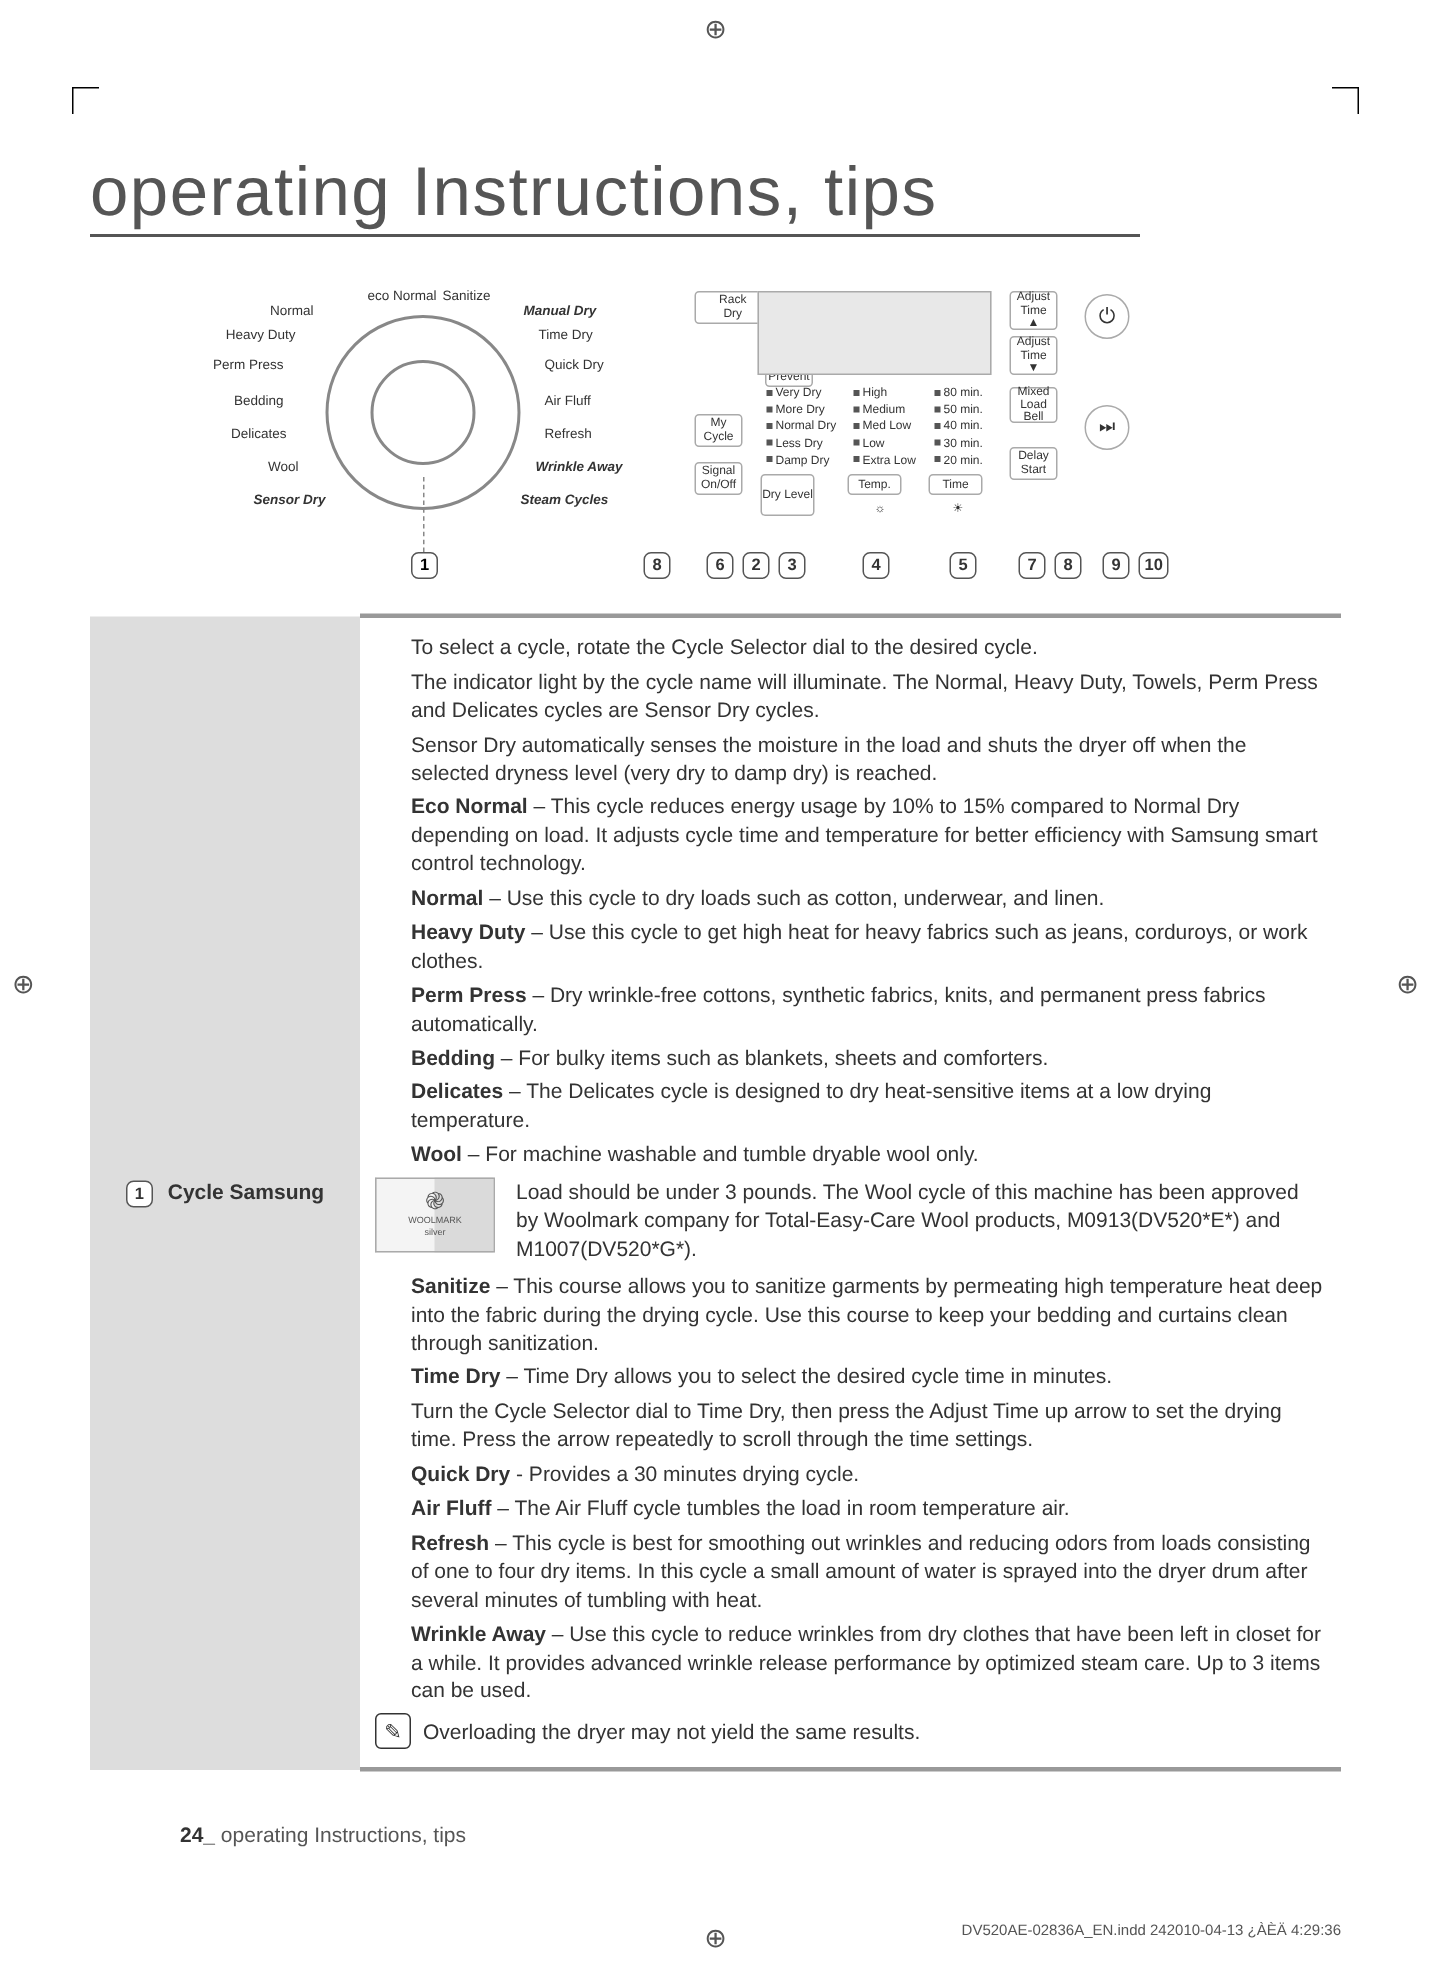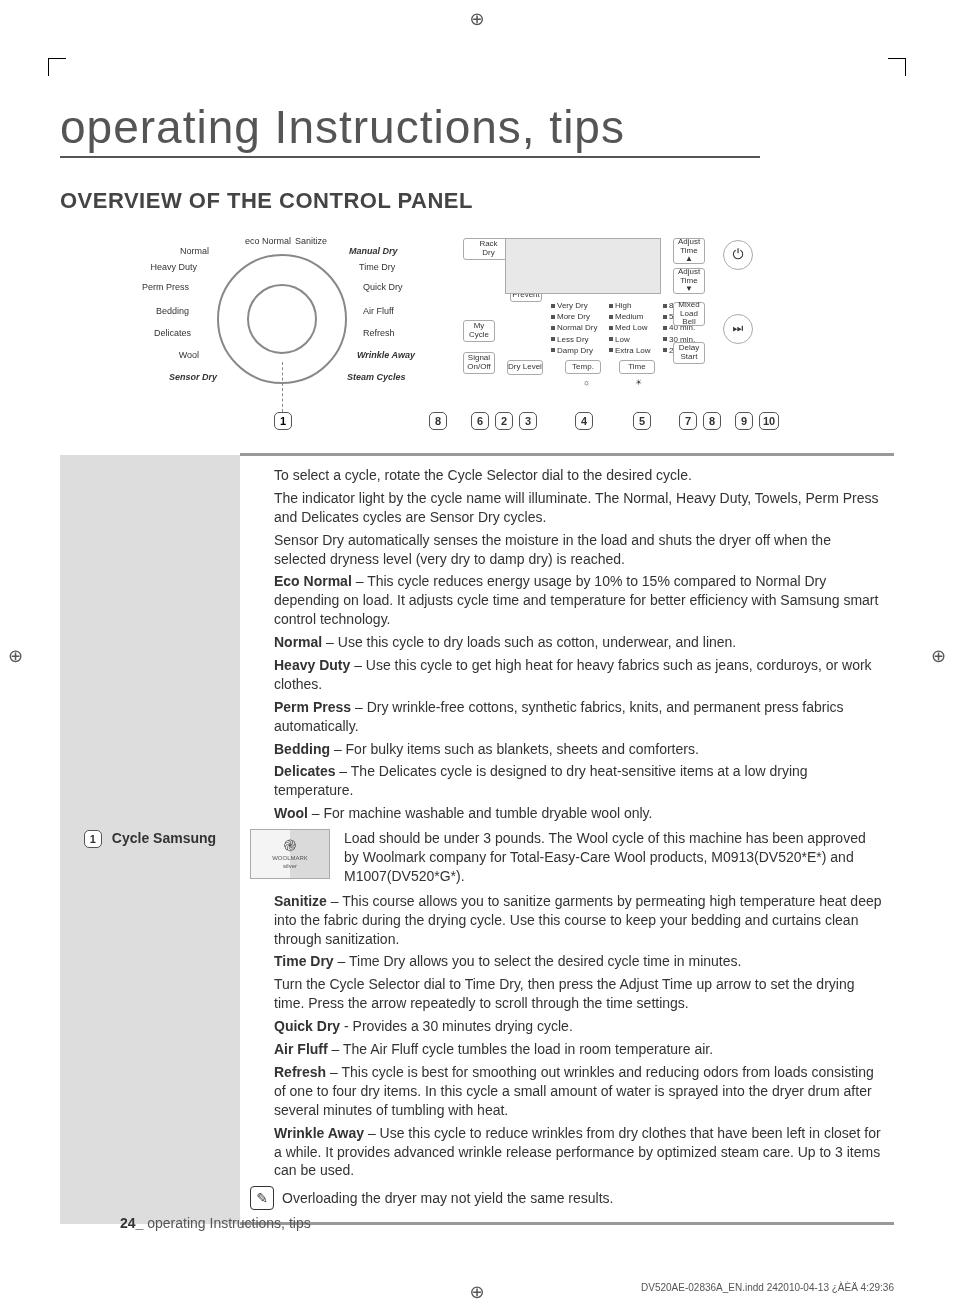--- a/index.html
+++ b/index.html
@@ -128,21 +128,21 @@
   }
   .plabel {
     position: absolute;
     font-size: 8px;
     text-align: center;
     white-space: nowrap;
   }
   .col {
     position:absolute; font-size:8px; line-height:1.4;
   }
-  .col .row { display:flex; align-items:center; gap:2px;margin-left:40px;}
+  .col .row { display:flex; align-items:center; gap:2px;}
   .col .sq { width:4px; height:4px; background:#555; display:inline-block;}
 
   
   .co {
     display:inline-flex;
     align-items:center; justify-content:center;
     border:1px solid #555; border-radius:5px;
     font-size:11px; font-weight:bold;
     min-width:18px; height:18px;
     padding:0 3px;
@@ -217,21 +217,20 @@
 
 <div class="crop-tl"></div>
 <div class="crop-tr"></div>
 <span class="reg-top">⊕</span>
 <span class="reg-bottom">⊕</span>
 <span class="reg-left">⊕</span>
 <span class="reg-right">⊕</span>
 
 <div class="content">
   <h1 class="title">operating Instructions, tips</h1>
-  <h2 class="section">OVERVIEW OF THE CONTROL PANEL</h2>
 
   <div class="diagram">
 
     <div class="dial-wrap">
       <div class="dial"></div>
       <div class="dial-inner"></div>
 
       <span class="dl" style="left:108px; top:4px;">eco Normal</span>
       <span class="dl" style="left:158px; top:4px;">Sanitize</span>
 
@@ -323,21 +322,21 @@
         <div class="row">
             <span class="sq"></span>
             <span>30 min.</span>
           </div>
         <div class="row">
             <span class="sq"></span>
             <span>20 min.</span>
           </div>
       </div>
 
-      <div class="pbox" style="left:50px; top:128px; width:36px; height:15px;">Dry Level</div>
+      <div class="pbox" style="left:50px; top:128px; width:36px; height:28px;">Dry Level</div>
       <div class="pbox" style="left:108px; top:128px; width:36px; height:14px;">Temp.</div>
       <div class="pbox" style="left:162px; top:128px; width:36px; height:14px;">Time</div>
       <span class="plabel" style="left:126px; top:146px;">☼</span>
       <span class="plabel" style="left:178px; top:146px;">☀</span>
 
       <div class="pbox" style="left:216px; top:6px; width:32px; height:26px;">Adjust<br>Time<br>▲</div>
       <div class="pbox" style="left:216px; top:36px; width:32px; height:26px;">Adjust<br>Time<br>▼</div>
       <div class="pbox" style="left:216px; top:70px; width:32px; height:24px;">Mixed<br>Load<br>Bell</div>
       <div class="pbox" style="left:216px; top:110px; width:32px; height:22px;">Delay<br>Start</div>
 

